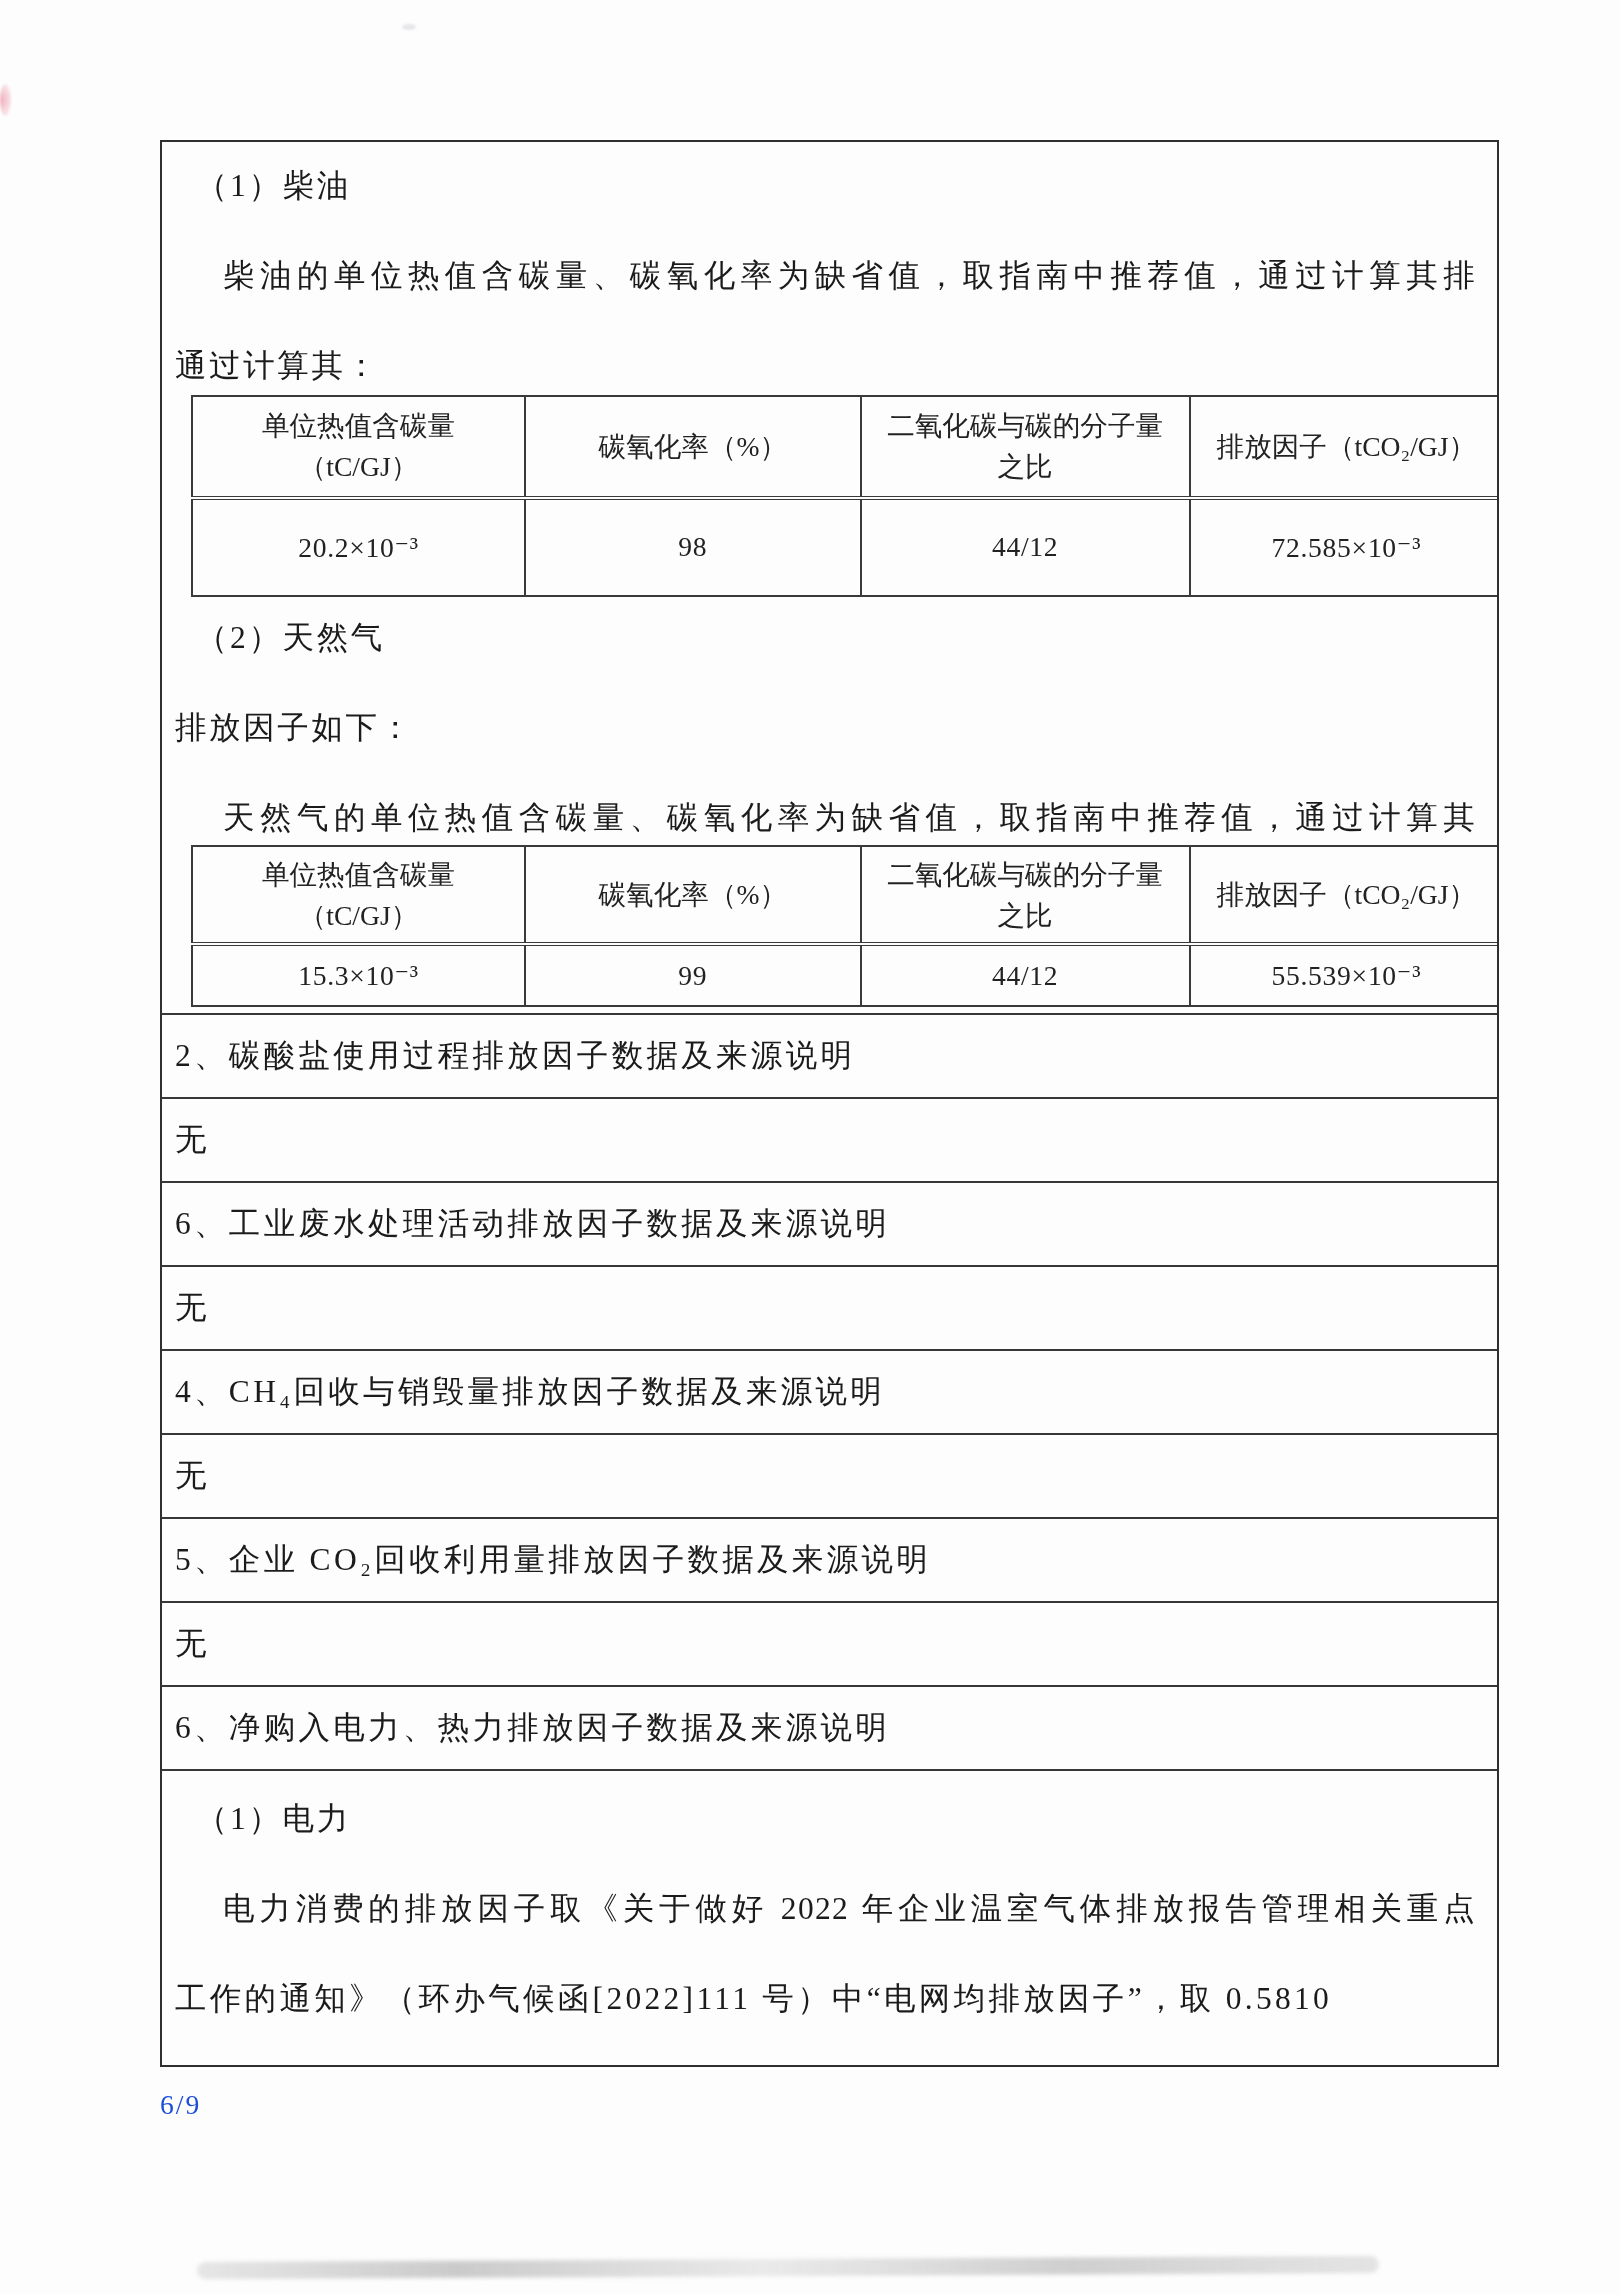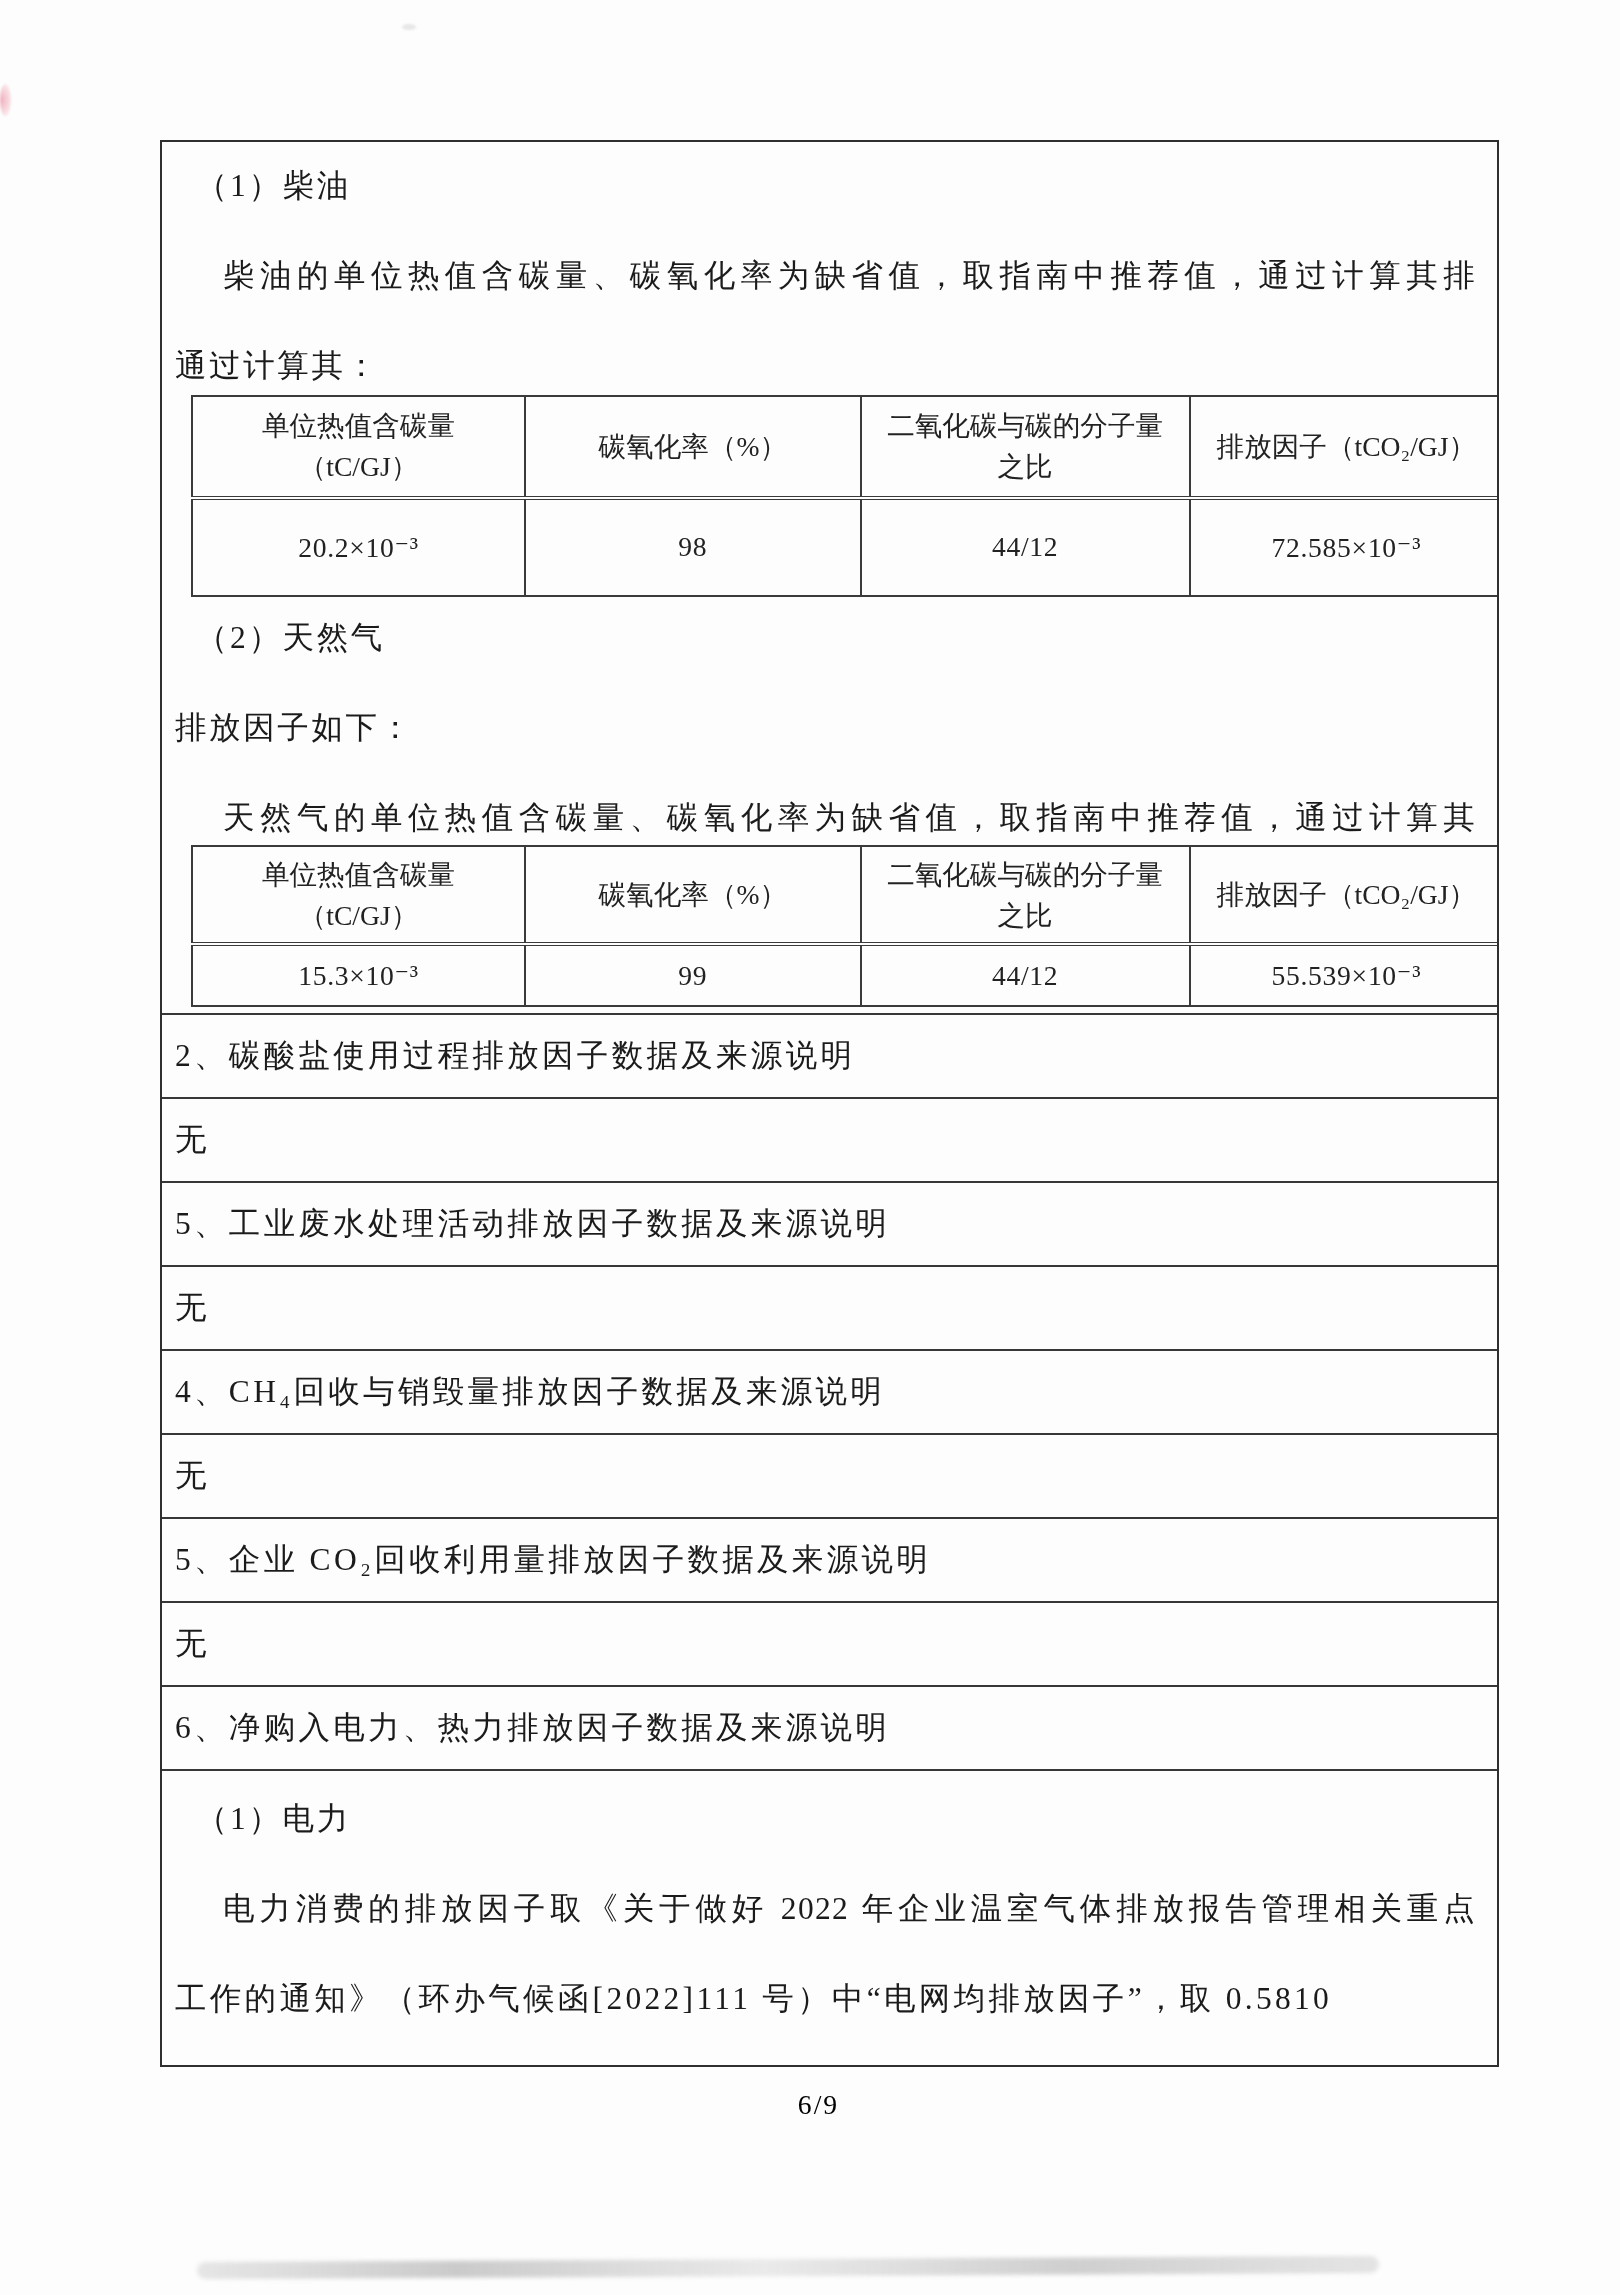--- a/index.html
+++ b/index.html
@@ -98,26 +98,25 @@
   .t2 tbody tr{height:62px;}
   .th-line{display:block;}
   .cell-val{font-size:29px;letter-spacing:0.7px;}
   .sub-heading{margin-top:26px;}
   .para-last{
     letter-spacing:3.3px;
     white-space:pre;
   }
   .page-number{
     position:absolute;
-    left:149px;top:2089px;
+    left:160px;top:2089px;
     width:1339px;
-    text-align:center;
     font-size:27.6px;
     letter-spacing:2px;
-    color:#000000;
+    color:#1d4ed8;
   }
   
   .artifact{position:absolute;pointer-events:none;}
   .pink-smudge{
     left:0;top:84px;width:10.5px;height:31.5px;
     background:radial-gradient(ellipse at left center, rgba(233,126,148,0.65), rgba(233,126,148,0));
     filter:blur(1.3px);
     border-radius:50%;
   }
   .top-dot{
@@ -218,21 +217,21 @@
             <td class="cell-val">44/12</td>
             <td class="cell-val">55.539×10⁻³</td>
           </tr>
         </tbody>
       </table>
     </div>
 
     <div class="row row-mid row-heading">2、碳酸盐使用过程排放因子数据及来源说明</div>
     <div class="row row-mid row-value">无</div>
 
-    <div class="row row-mid row-heading">5、工业废水处理活动排放因子数据及来源说明</div>
+    <div class="row row-mid row-heading">6、工业废水处理活动排放因子数据及来源说明</div>
     <div class="row row-mid row-value">无</div>
 
     <div class="row row-mid row-heading">4、CH₄回收与销毁量排放因子数据及来源说明</div>
     <div class="row row-mid row-value">无</div>
 
     <div class="row row-mid row-heading">5、企业 CO₂回收利用量排放因子数据及来源说明</div>
     <div class="row row-mid row-value">无</div>
 
     <div class="row row-mid row-heading">6、净购入电力、热力排放因子数据及来源说明</div>
 

